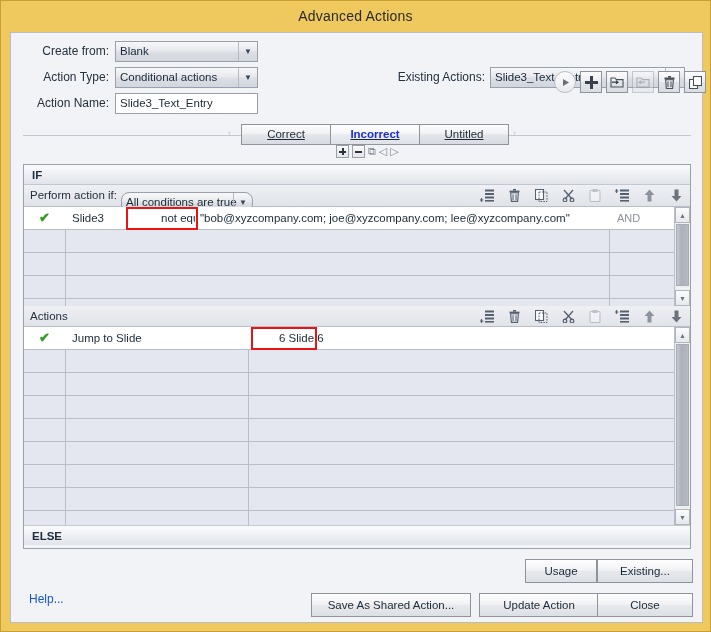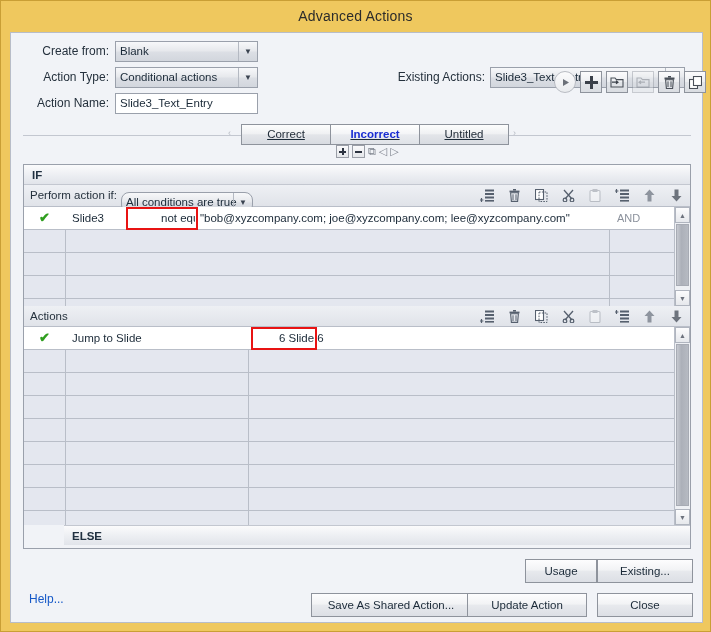--- a/index.html
+++ b/index.html
@@ -567,26 +567,26 @@
 
         <div class="redbox" style="left:227px; top:0px; width:66px; height:23px;"></div>
 
         <div class="vscroll" style="height:198px;">
           <div class="sbtn">▲</div>
           <div class="sthumb" style="top:17px; height:162px;"></div>
           <div class="sbtn" style="position:absolute;bottom:0;left:0;right:0;">▼</div>
         </div>
       </div>
 
-      <div class="section-head" style="border-top:1px solid #c3c7d0; border-bottom:none;margin-left:40px;">ELSE</div>
+      <div class="section-head" style="border-top:1px solid #c3c7d0; border-bottom:none;">ELSE</div>
     </div>
 
     <div class="btn" style="left:514px; top:526px; width:72px;">Usage</div>
     <div class="btn" style="left:586px; top:526px; width:96px;">Existing...</div>
 
     <div class="helplink" style="left:18px; top:559px;">Help...</div>
 
     <div class="btn" style="left:300px; top:560px; width:160px;">Save As Shared Action...</div>
-    <div class="btn" style="left:456px; top:560px; width:120px;">Update Action</div>
+    <div class="btn" style="left:468px; top:560px; width:120px;">Update Action</div>
     <div class="btn" style="left:586px; top:560px; width:96px;">Close</div>
 
   </div>
 </div>
 
 </body></html>

